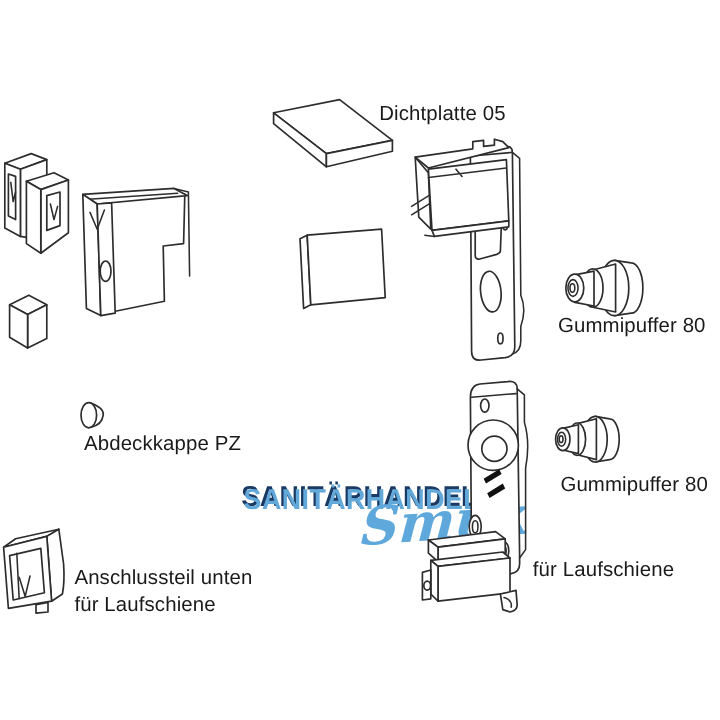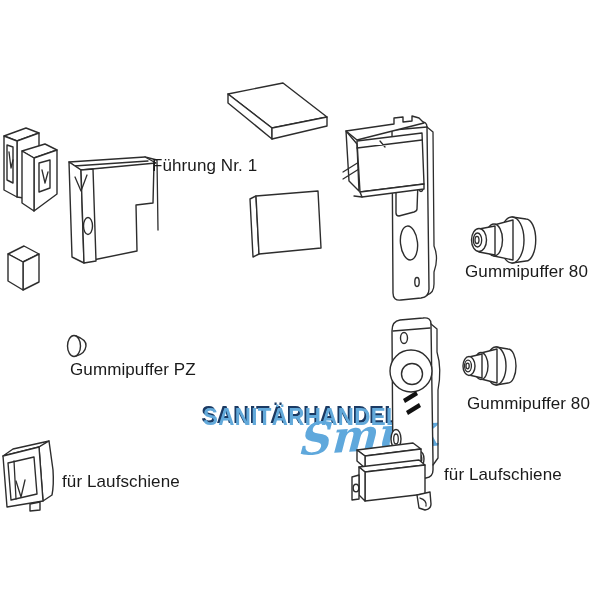--- a/index.html
+++ b/index.html
@@ -147,24 +147,25 @@
       <path class="ln" d="M481,353 L497,349 L497,383 L481,379 Z"></path>
       <ellipse class="ln" cx="481" cy="366" rx="7" ry="13.5"></ellipse>
       <path class="ln" d="M469,357 L482,354 L482,378 L469,375 Z"></path>
       <ellipse class="ln" cx="469" cy="366" rx="6" ry="9.5"></ellipse>
       <ellipse class="nf" cx="468" cy="366" rx="3.4" ry="5.8"></ellipse>
       <ellipse class="nf" cx="467.6" cy="366" rx="1.6" ry="2.8"></ellipse>
     </g>
   </svg>
 
   <div class="labels">
-    <div class="lbl" style="left:152px;top:155px">Führung Nr. 1</div>
+    <div class="lbl" style="left:316px;top:84px">Dichtplatte 05</div>
     <div class="lbl" style="left:465px;top:261px">Gummipuffer 80</div>
-    <div class="lbl" style="left:70px;top:359px">Gummipuffer PZ</div>
+    <div class="lbl" style="left:70px;top:359px">Abdeckkappe PZ</div>
     <div class="lbl" style="left:62px;top:471px">
+      <div>Anschlussteil unten</div>
       <div>für Laufschiene</div>
     </div>
     <div class="lbl" style="left:467px;top:393px">Gummipuffer 80</div>
     <div class="lbl" style="left:444px;top:464px">
       <div>für Laufschiene</div>
     </div>
   </div>
 
 </div>
 

